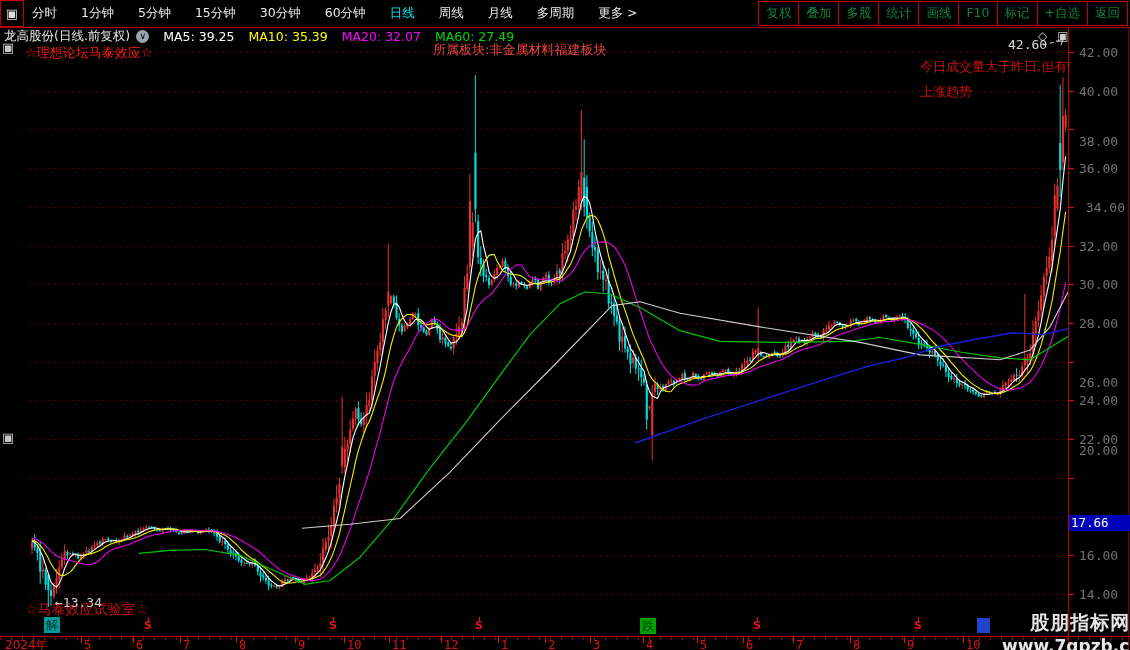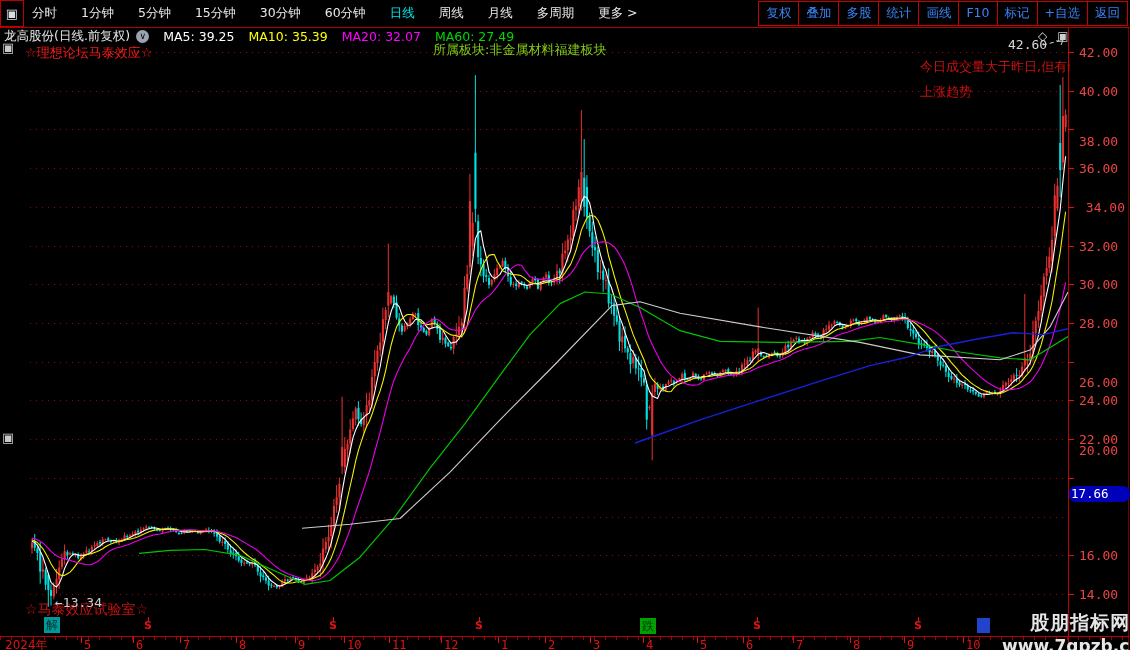--- a/index.html
+++ b/index.html
@@ -8,35 +8,35 @@
   
   #toolbar1{position:absolute;left:0;top:0;width:1130px;height:27px;background:#000;
             border-bottom:1px solid #b00000;display:flex;align-items:center;}
   #corner-box{width:22px;height:25px;border:1px solid #c00000;display:flex;align-items:center;
               justify-content:center;color:#ddd;font-size:13px;flex:none;}
   #periods{display:flex;align-items:center;margin-left:8px;gap:24px;flex:none;}
   .period{color:#e8e8e8;font-size:12.5px;cursor:default;white-space:nowrap;}
   .period.active{color:#00e5ee;}
   #tb1-spacer{flex:1;}
   #right-btns{display:flex;flex:none;margin-right:2px;}
-  .rbtn{border:1px solid #c80000;color:#3b82f6;font-size:12.5px;padding:3px 7px;margin-left:-1px;
+  .rbtn{border:1px solid #c80000;color:#15803d;font-size:12.5px;padding:3px 7px;margin-left:-1px;
         white-space:nowrap;background:#000;}
   
   #titlebar{position:absolute;left:0;top:28px;width:1068px;height:17px;display:flex;align-items:center;}
   #symbol-title{color:#e8e8e8;font-size:12.5px;margin-left:4px;white-space:nowrap;}
   #drop-circle{width:13px;height:13px;border-radius:50%;background:#9aa4b0;color:#000;font-size:9px;
                line-height:13px;text-align:center;margin-left:6px;flex:none;}
   .ma-item{font-size:12.5px;margin-left:14px;white-space:nowrap;}
   #tb2-icons{position:absolute;top:29px;left:1038px;display:flex;gap:10px;color:#cfcfcf;font-size:12px;}
   #axis-line{position:absolute;left:1068px;top:28px;width:1px;height:622px;background:#c00000;}
   #right-edge{position:absolute;left:1128px;top:28px;width:1px;height:622px;background:#7a0000;}
   .gridline{position:absolute;left:30px;width:1038px;height:1px;
             background-image:repeating-linear-gradient(90deg,#a80000 0 1px,transparent 1px 6px);}
   .ptick{position:absolute;left:1068px;width:6px;height:1px;background:#dd1111;}
-  .plabel{position:absolute;left:1079px;width:46px;color:#ef4444;font-size:13px;
+  .plabel{position:absolute;left:1079px;width:46px;color:#737373;font-size:13px;
           font-family:"DejaVu Sans Mono","Liberation Mono",monospace;}
   #last-price-box{position:absolute;left:1069px;width:59px;height:16px;background:#0000bb;
                   color:#fff;font-size:12.5px;font-family:"DejaVu Sans Mono",monospace;
                   padding-left:2px;line-height:16px;}
   
   #dateaxis{position:absolute;left:0;top:636px;width:1130px;height:14px;border-top:1px solid #c00000;
             background-image:repeating-linear-gradient(90deg,#9c0000 0 1px,transparent 1px 11px);
             background-size:100% 3px;background-repeat:no-repeat;}
   .mtick{position:absolute;top:0;width:1px;height:6px;background:#dd1111;}
   .mlabel{position:absolute;top:1px;color:#e01414;font-size:12px;
@@ -930,21 +930,21 @@
           <path d="M302,528.2L350,524.3L400,518.5L450,472.1L500,419.8L550,369.5L612,305.6L640,301.7L680,313.3L760,326.9L860,342.4L920,354.9L1000,359.8L1030,350.1L1050,326.9L1068,292.0" fill="none" stroke="#cccccc" stroke-width="1.1" stroke-linejoin="round"></path>
           <path d="M635,443.0L700,419.8L760,400.4L820,381.1L870,365.6L905,357.8L940,346.2L980,338.5L1013,332.7L1043,334.6L1068,328.8" fill="none" stroke="#1820dd" stroke-width="1.4" stroke-linejoin="round"></path>
           <g stroke="#d8d8d8" fill="none" stroke-dasharray="4,3">
             <path d="M1043,45 L1059,41"></path>
           </g>
           <path d="M1063,40 l-7,0 m7,0 l-2,5" stroke="#d8d8d8" fill="none"></path>
         </g>
       </svg>
     </div>
 
-  <div id="last-price-box" style="top: 486px; border-radius: 7px;">17.66</div>
+  <div id="last-price-box" style="top: 515px;">17.66</div>
 
   <div id="dateaxis">
       <div class="mtick" style="left: 81px;"></div>
       <div class="mlabel" style="left: 84px;">5</div>
       <div class="mtick" style="left: 133px;"></div>
       <div class="mlabel" style="left: 136px;">6</div>
       <div class="mtick" style="left: 180px;"></div>
       <div class="mlabel" style="left: 183px;">7</div>
       <div class="mtick" style="left: 236px;"></div>
       <div class="mlabel" style="left: 239px;">8</div>
@@ -973,21 +973,21 @@
       <div class="mtick" style="left: 850px;"></div>
       <div class="mlabel" style="left: 853px;">8</div>
       <div class="mtick" style="left: 904px;"></div>
       <div class="mlabel" style="left: 907px;">9</div>
       <div class="mtick" style="left: 963px;"></div>
       <div class="mlabel" style="left: 966px;">10</div>
     </div>
   <div id="year-label">2024年</div>
 
   <div class="annot" style="left:25px;top:44px;font-size:13px;color:#ff1a1a;">☆理想论坛马泰效应☆</div>
-  <div class="annot" style="left:433px;top:41px;font-size:13px;color:#84cc16;">所属板块:非金属材料福建板块</div>
+  <div class="annot" style="left:433px;top:41px;font-size:13px;color:#ef4444;">所属板块:非金属材料福建板块</div>
   <div class="annot" style="left:920px;top:58px;font-size:13px;color:#cc1111;width:150px;overflow:hidden;">今日成交量大于昨日,但有缩小</div>
   <div class="annot" style="left:920px;top:83px;font-size:13px;color:#cc1111;">上涨趋势</div>
   <div class="annot" style="left:1008px;top:37px;font-size:13px;color:#d8d8d8;font-family:'DejaVu Sans Mono',monospace;">42.60</div>
   <div class="annot" style="left:55px;top:595px;font-size:13px;color:#cccccc;font-family:'DejaVu Sans Mono',monospace;z-index:6;">←13.34</div>
   <div class="annot" style="left:25px;top:601px;font-size:14px;color:#cc1111;z-index:5;">☆马泰效应试验室☆</div>
 
   <div class="badge" id="badge-jie" style="left: 44px; top: 617px; background: rgb(0, 154, 154); color: rgb(0, 51, 51);">解</div>
   <div class="badge" id="badge-die" style="left: 640px; top: 618px; background: rgb(0, 160, 0); color: rgb(0, 51, 10);">跌</div>
   <div class="badge" id="badge-blue" style="left: 977px; top: 618px; background: rgb(34, 68, 204); width: 9px; height: 13px;"></div>
 

